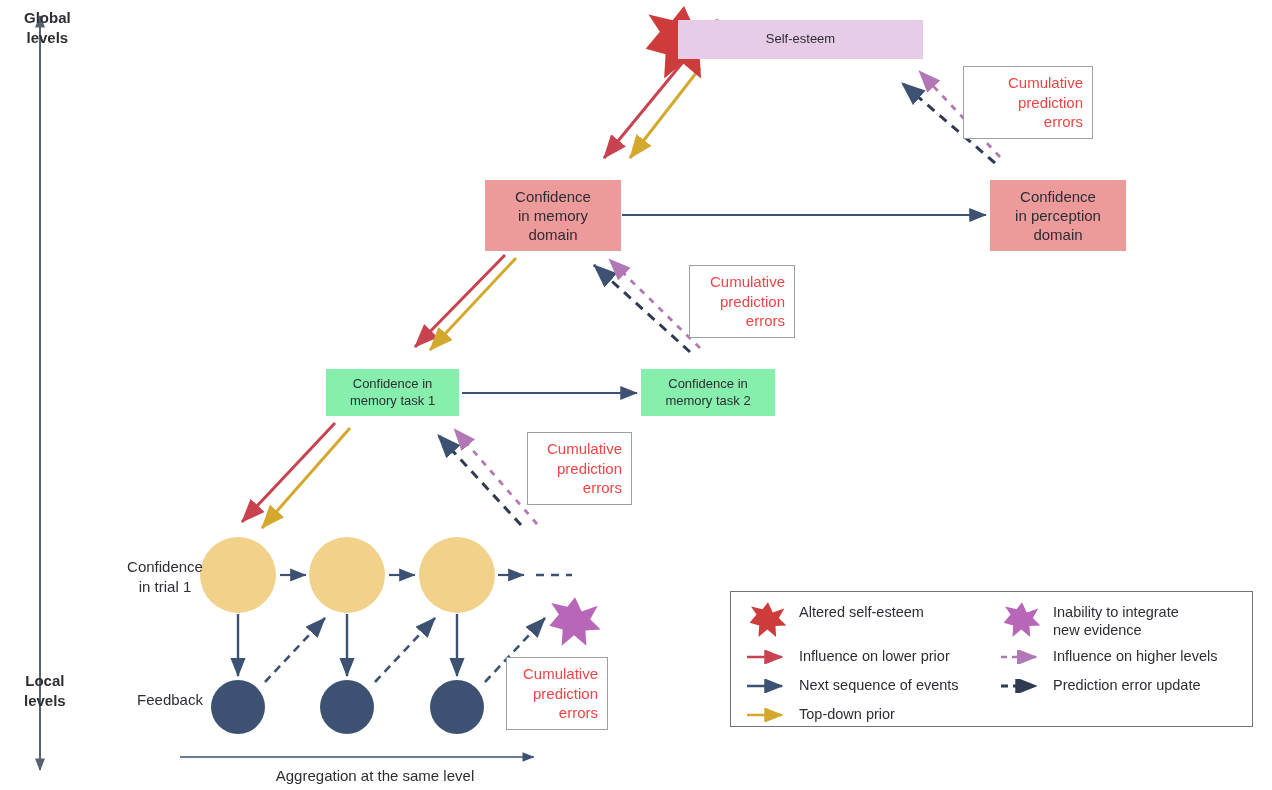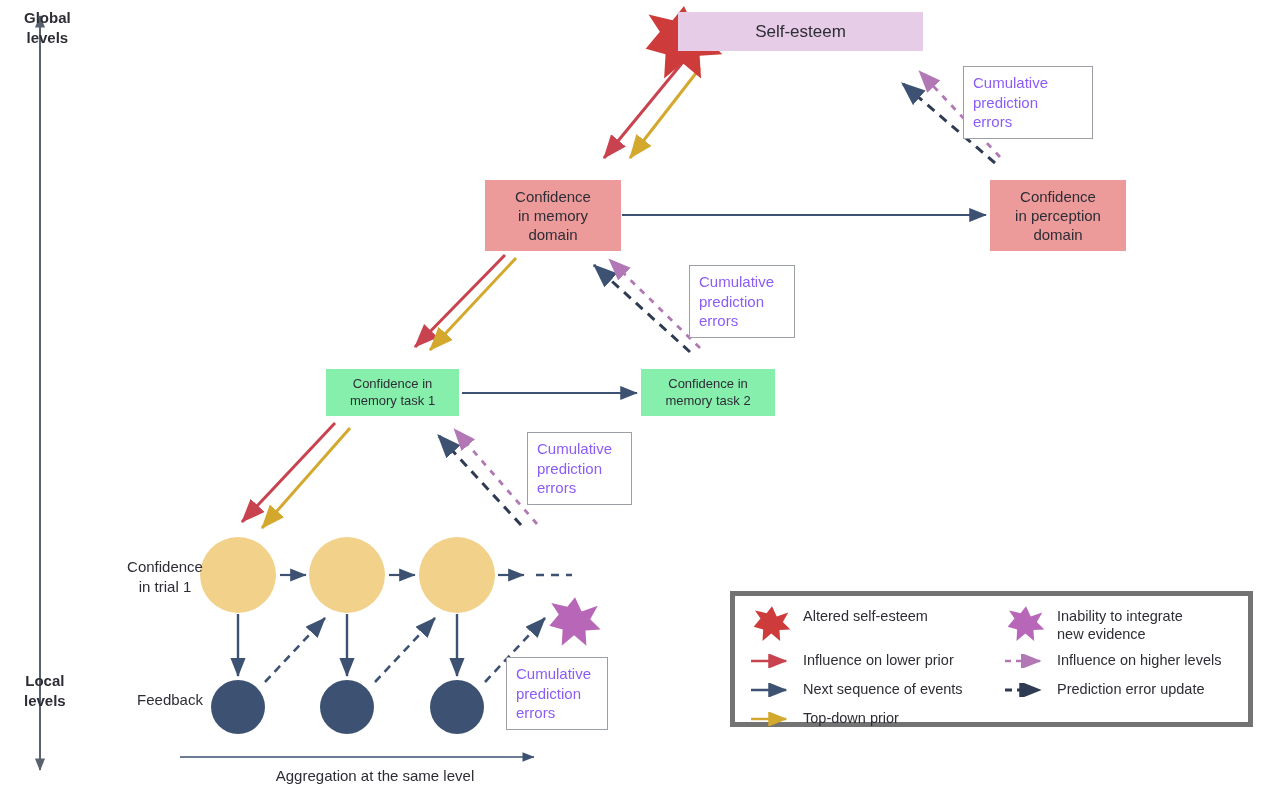--- a/index.html
+++ b/index.html
@@ -20,23 +20,23 @@
     pointer-events: none;
   }
   .node {
     position: absolute;
     display: flex; align-items: center; justify-content: center;
     text-align: center;
     line-height: 1.28;
     z-index: 5;
   }
   .box-selfesteem {
-    left: 678px; top: 12px; width: 245px; height: 39px;
+    left: 678px; top: 20px; width: 245px; height: 39px;
     background: #e6cce6;
-    font-size: 17px;
+    font-size: 13px;
   }
   .box-domain {
     background: #ed9a9a;
     width: 136px; height: 71px;
     font-size: 15px;
   }
   #memory-domain { left: 485px; top: 180px; }
   #perception-domain { left: 990px; top: 180px; }
   .box-task {
     background: #86efac;
@@ -46,23 +46,23 @@
   #memory-task-1 { left: 326px; top: 369px; width: 133px; }
   #memory-task-2 { left: 641px; top: 369px; width: 134px; }
 
   .cpe-label {
     position: absolute;
     border: 1px solid #9aa0a6;
     background: #ffffff;
     font-size: 15px;
     line-height: 1.3;
     padding: 6px 9px;
-    text-align: left;
+    text-align: right;
     z-index: 6;
-    color: #8b5cf6;
+    color: #ef4444;
   }
   #cpe-top   { left: 963px; top: 66px;  width: 130px; }
   #cpe-mid   { left: 689px; top: 265px; width: 106px; }
   #cpe-task  { left: 527px; top: 432px; width: 105px; }
   #cpe-local { left: 506px; top: 657px; width: 102px; }
 
   .plain-label {
     position: absolute;
     font-size: 15px;
     line-height: 1.3;
@@ -82,21 +82,21 @@
     text-align: center;
   }
   #label-global { left: 24px; top: 8px; }
   #label-local  { left: 24px; top: 638px; margin-top: 33px; }
 
   
   #legend {
     position: absolute;
     left: 730px; top: 591px;
     width: 523px; height: 136px;
-    border: 5px solid #737373;
+    border: 1px solid #737373;
     background: #ffffff;
     z-index: 7;
     padding: 9px 6px 6px 14px;
   }
   .legend-col {
     position: absolute; top: 9px;
   }
   #legend-col-left  { left: 14px;  width: 250px; }
   #legend-col-right { left: 268px; width: 250px; }
   .legend-row {

